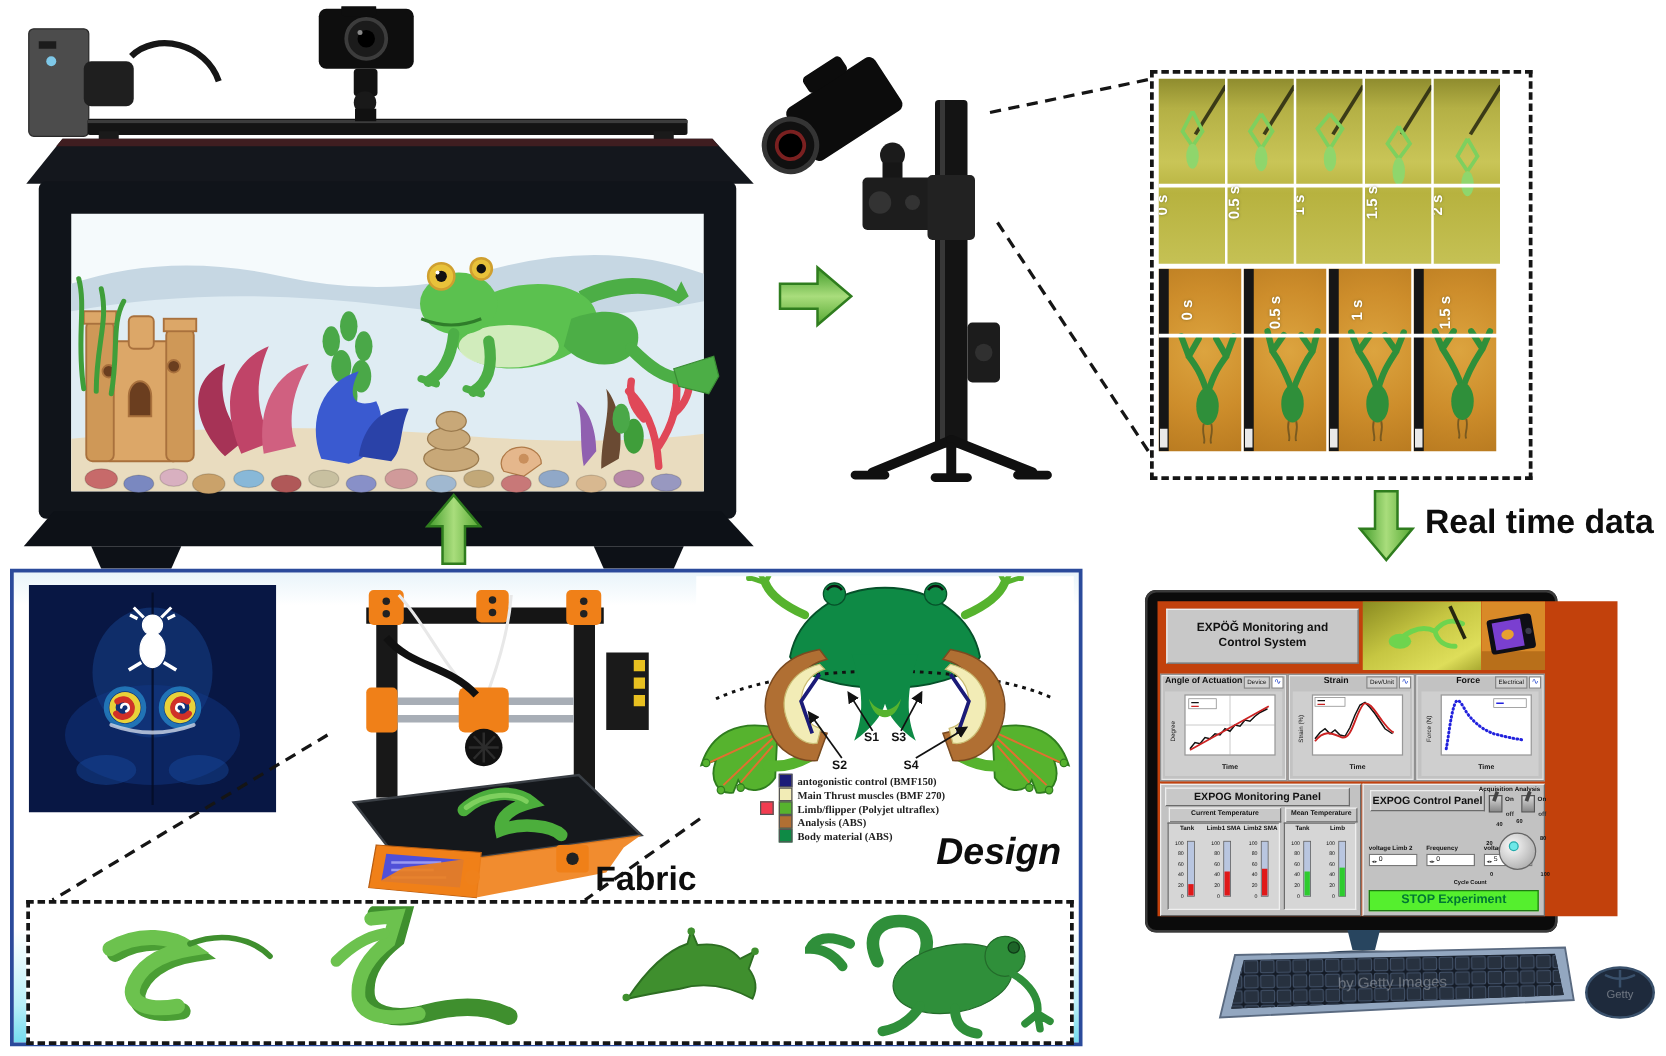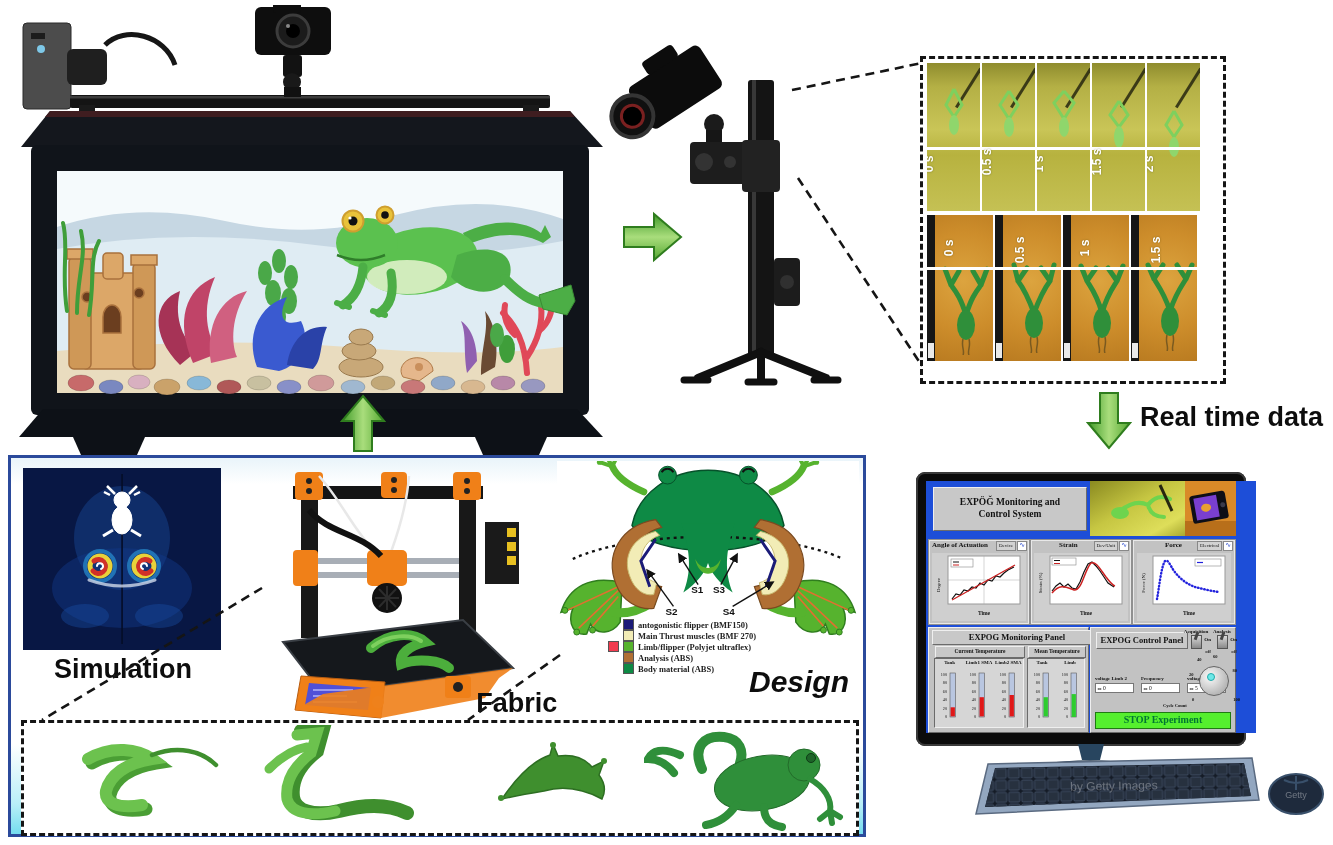--- a/index.html
+++ b/index.html
@@ -25,21 +25,21 @@
   #bluebox{left:8px;top:455px;width:858px;height:382px;border:3px solid #2b4a9b;box-sizing:border-box;
            background:linear-gradient(180deg,#e9f4fa 0%,#ffffff 7%,#ffffff 76%,#b9eff8 92%,#74dcef 100%);}
   #dashlow{position:absolute;left:10px;top:262px;width:832px;height:110px;border:3.5px dashed #151515;background:#fff;}
   
   .lrow{display:flex;align-items:center;gap:4px;height:11px;font-family:"Liberation Serif",serif;
         font-size:8.5px;font-weight:bold;color:#222;white-space:nowrap;}
   .sq{width:9px;height:9px;border:0.5px solid #555;display:inline-block;flex:0 0 auto;}
   
   #monframe{left:916px;top:472px;width:330px;height:274px;background:#0b0b0b;border-radius:9px;
             padding:9px 10px;box-sizing:border-box;box-shadow:0 0 0 2px #3a3a3a inset;}
-  #mscreen{position:relative;width:330px;height:252px;background:#1d4ed8;overflow:hidden;font-family:Liberation Serif, serif;}
+  #mscreen{position:relative;width:368px;height:252px;background:#c2410c;overflow:hidden;}
   .raised{border-style:solid;border-width:1.5px;border-color:#efefef #6b6b6b #6b6b6b #efefef;background:#c8c8c8;}
   .sunken{border-style:solid;border-width:1.5px;border-color:#6b6b6b #efefef #efefef #6b6b6b;background:#d6d6d6;}
   .mtitle{font-size:9.5px;font-weight:bold;text-align:center;line-height:1.25;}
   .cpanel{position:absolute;top:58px;width:100px;height:84px;background:#c2c2c2;border:1px solid #909090;box-shadow:0 0 0 1px #e8e8e8 inset;}
   .ctit{position:absolute;left:3px;top:1px;font-size:7px;font-weight:bold;}
   .chip{position:absolute;right:2px;top:1px;height:10px;display:flex;align-items:center;gap:1px;}
   .chip .sel{font-size:5px;background:#d2d2d2;border:1px solid #888;padding:0 2px;height:8px;line-height:8px;}
   .chip .wav{font-size:7px;color:#2244cc;background:#fff;border:1px solid #888;height:8px;line-height:7px;padding:0 1px;}
   .gauge{display:flex;flex-direction:column;align-items:center;width:27px;}
   .glabel{font-size:5px;font-weight:bold;height:7px;white-space:nowrap;}
@@ -398,21 +398,20 @@
         <circle cx="77" cy="98" r="15" stroke="#2a8fd0" stroke-width="4" opacity=".7"></circle>
         <circle cx="121" cy="98" r="15" stroke="#2a8fd0" stroke-width="4" opacity=".7"></circle>
         <circle cx="77" cy="98" r="10" stroke="#e8d23a" stroke-width="5"></circle>
         <circle cx="121" cy="98" r="10" stroke="#e8d23a" stroke-width="5"></circle>
         <path d="M71,93 a7,7 0 1 1 -1,10" stroke="#d03028" stroke-width="5"></path>
         <path d="M127,93 a7,7 0 1 0 1,10" stroke="#d03028" stroke-width="5"></path>
         <path d="M74,98 a3,3 0 1 1 4,3 M124,98 a3,3 0 1 0 -4,3" stroke="#fff" stroke-width="2"></path>
         <path d="M66,112 Q99,124 132,112" stroke="#cfd8e8" stroke-width="3" opacity=".8"></path>
       </g>
     </svg>
-    <div class="abs lbl big" style="left:28px;top:196px;width:168px;">Simulation</div>
 
     <svg class="abs" style="left:238px;top:12px;" width="276" height="252" viewBox="0 0 276 252">
       <g>
         <rect x="44" y="16" width="190" height="13" fill="#151515"></rect>
         <rect x="52" y="16" width="17" height="152" fill="#181818"></rect>
         <rect x="210" y="16" width="17" height="152" fill="#181818"></rect>
         <rect x="46" y="2" width="28" height="28" rx="4" fill="#f08018"></rect>
           <circle cx="60" cy="11" r="3" fill="#222"></circle>
           <circle cx="60" cy="21" r="3" fill="#222"></circle>
         <rect x="132" y="2" width="26" height="26" rx="4" fill="#f08018"></rect>
@@ -507,21 +506,21 @@
         <g font-size="10" font-weight="bold" fill="#111">
           <text x="136" y="132">S1</text>
           <text x="110" y="155">S2</text>
           <text x="158" y="132">S3</text>
           <text x="168" y="155">S4</text>
         </g>
       </svg>
       <div class="abs" style="left:66px;top:158px;">
         <div class="lrow">
             <span class="sq" style="background:#1b1b78"></span>
-            <span>antogonistic flipper (BMF150)</span>
+            <span>antogonistic control (BMF150)</span>
           </div>
         <div class="lrow">
             <span class="sq" style="background:#f2ecb6"></span>
             <span>Main Thrust muscles (BMF 270)</span>
           </div>
         <div class="lrow" style="position:relative;">
             <span class="sq" style="background:#f23c50;position:absolute;left:-15px;"></span>
             <span class="sq" style="background:#56b32e"></span>
             <span>Limb/flipper (Polyjet ultraflex)</span>
           </div>
@@ -648,21 +647,21 @@
           <rect x="16" y="3" width="72" height="48" fill="#fff" stroke="#999"></rect>
           <rect x="58" y="6" width="26" height="7" fill="#fff" stroke="#888" stroke-width=".6"></rect>
           <line x1="60" y1="9.5" x2="66" y2="9.5" stroke="#2222dd" stroke-width="1.2"></line>
           <path d="M20,46 C22,36 24,14 28,8 C31,6 33,12 37,18 C43,26 50,31 58,34 C66,36 74,38 82,39" fill="none" stroke="#2222dd" stroke-width="2.4" stroke-linecap="round" stroke-dasharray="0.6 2.6"></path>
           <text x="8" y="30" font-size="5" fill="#111" transform="rotate(-90 8 30)" text-anchor="middle">Force (N)</text>
           <text x="52" y="62" font-size="5.5" fill="#111" text-anchor="middle" font-weight="bold">Time</text>
         </svg>
       </div>
 
       <div class="abs raised" style="left:2px;top:146px;width:159px;height:104px;background:#c2c2c2;">
-        <div class="abs raised" style="left:3px;top:2px;width:146px;height:13px;font-size:8.5px;font-weight:bold;text-align:center;line-height:12px;padding-left:11px;">EXPOG Monitoring Panel</div>
+        <div class="abs raised" style="left:3px;top:2px;width:146px;height:13px;font-size:8.5px;font-weight:bold;text-align:center;line-height:12px;">EXPOG Monitoring Panel</div>
         <div class="abs raised" style="left:6px;top:18px;width:88px;height:10px;font-size:5.5px;font-weight:bold;text-align:center;line-height:9px;">Current Temperature</div>
         <div class="abs sunken" style="left:5px;top:30px;width:90px;height:70px;display:flex;justify-content:space-around;padding-top:1px;box-sizing:border-box;">
           <div class="gauge">
             <div class="glabel">Tank</div>
             <svg width="27" height="58" viewBox="0 0 27 58">
               <text class="tk" x="11" y="9">100</text>
                 <text class="tk" x="11" y="17.4">80</text>
                 <text class="tk" x="11" y="25.8">60</text>
                 <text class="tk" x="11" y="34.2">40</text>
                 <text class="tk" x="11" y="42.6">20</text>

